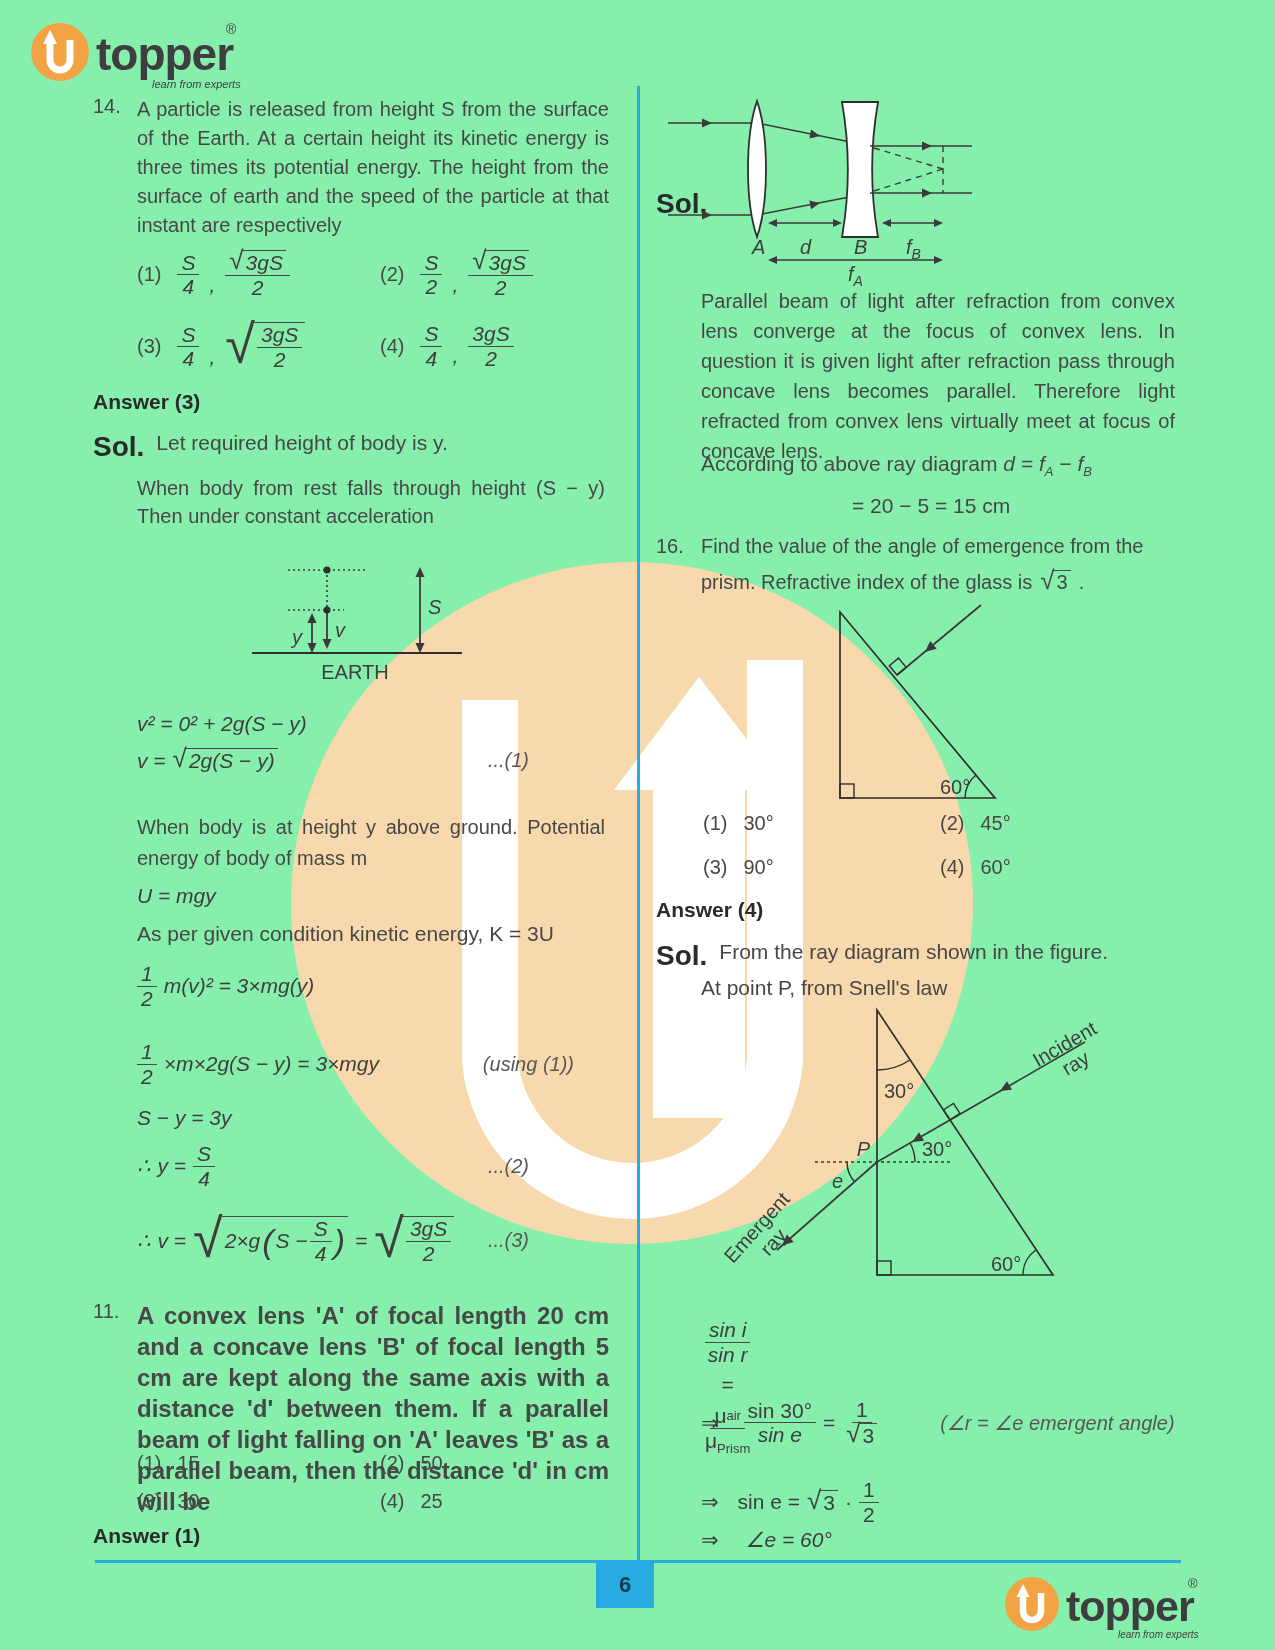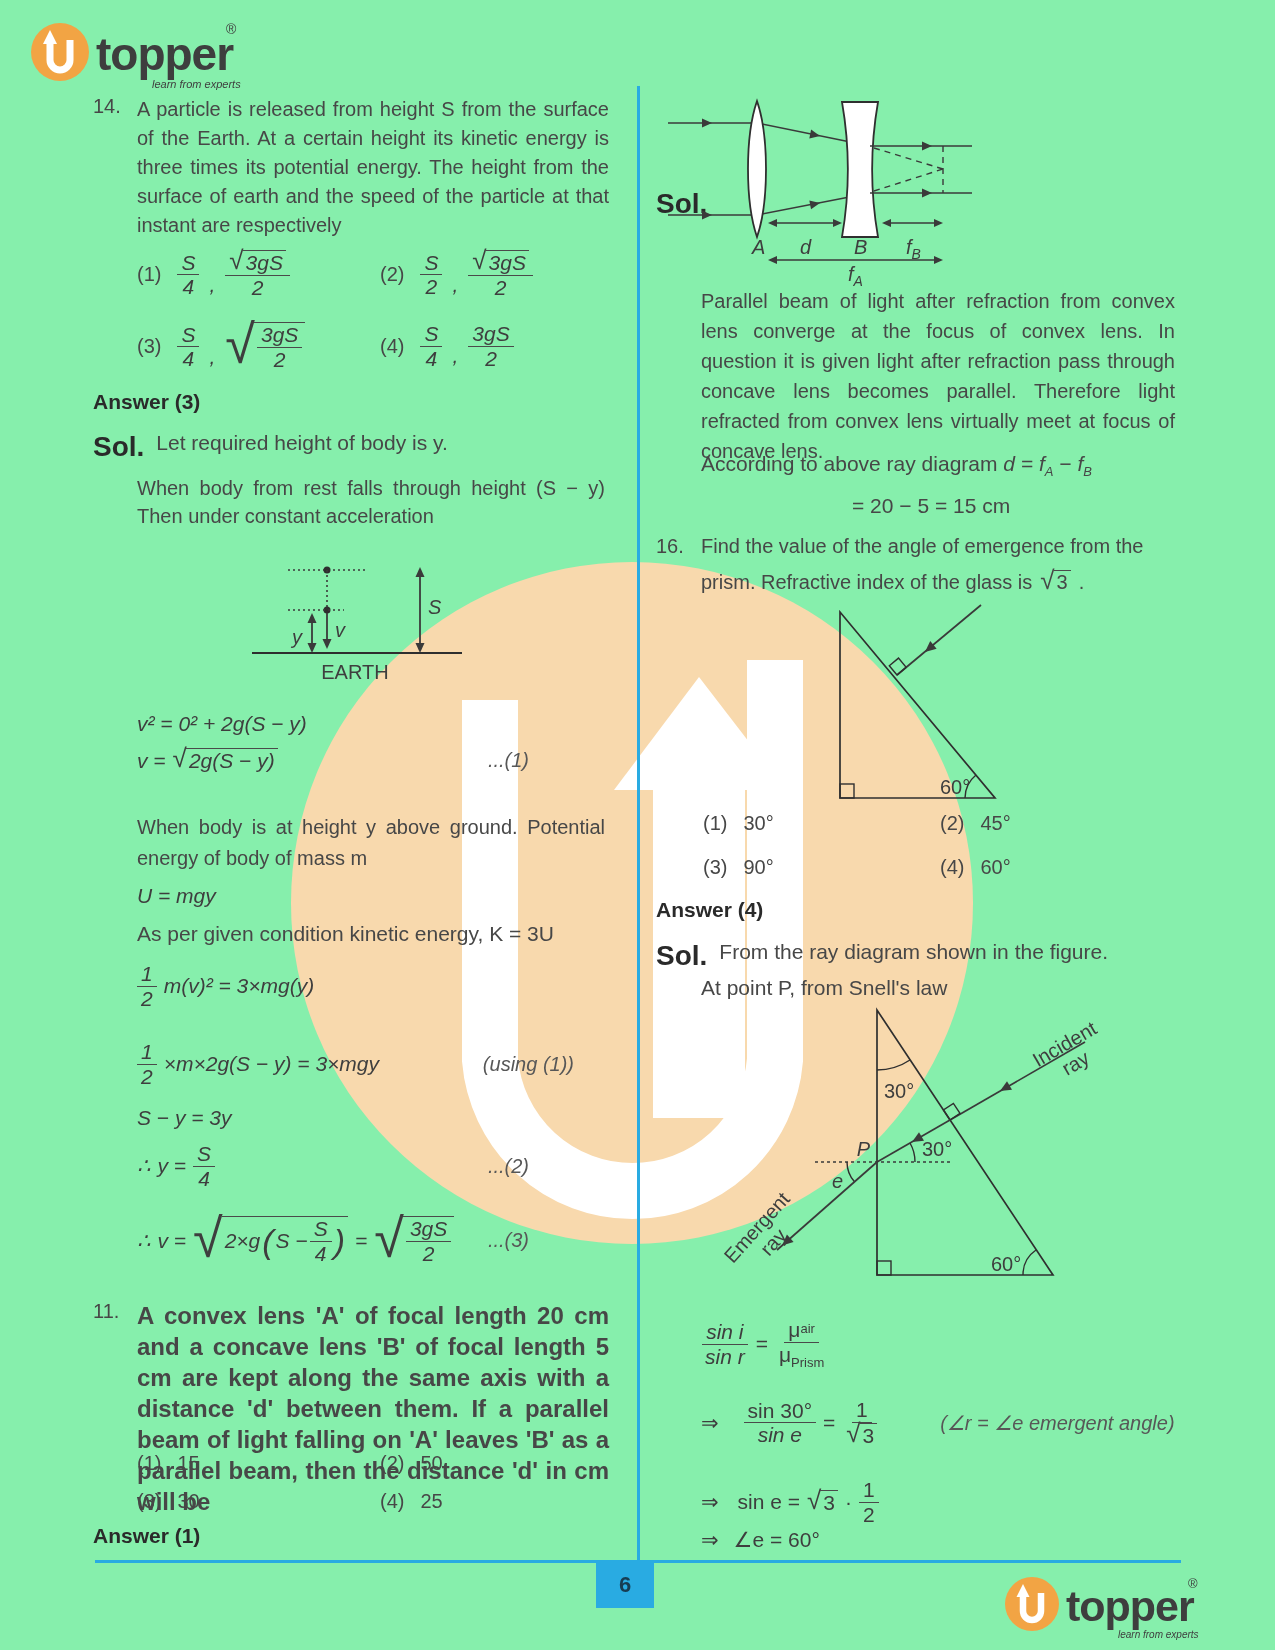--- a/index.html
+++ b/index.html
@@ -382,21 +382,21 @@
     <g transform="translate(368,60) rotate(-30)">
       <text x="0" y="0" font-size="20" text-anchor="middle">Incident</text>
       <text x="0" y="22" font-size="20" text-anchor="middle">ray</text>
     </g>
     <g transform="translate(62,242) rotate(-48)">
       <text x="0" y="0" font-size="20" text-anchor="middle">Emergent</text>
       <text x="0" y="22" font-size="20" text-anchor="middle">ray</text>
     </g>
   </svg>
 
-  <div class="abs z1 eq" style="left:701px;top:1318px;font-style:normal;">
+  <div class="abs z1 eq" style="left:701px;top:1318px;font-style:normal;flex-direction:column;">
     <span class="fr">
         <span class="n it">sin i</span>
         <span class="d it">sin r</span>
       </span>
     <span>=</span>
     <span class="fr">
       <span class="n">
           <span>μ</span>
           <span class="sub">air</span>
         </span>
@@ -430,21 +430,21 @@
       </span>
     <span>·</span>
     <span class="fr">
         <span class="n">1</span>
         <span class="d">2</span>
       </span>
   </div>
 
   <div class="abs z1 eq" style="left:701px;top:1528px;font-style:normal;">
     <span>⇒</span>
-    <span style="margin-left:8px;">∠e = 60°</span>
+    <span style="margin-left:20px;font-style:italic;">∠e = 60°</span>
   </div>
 
   <svg class="abs z1" style="left:1000px;top:1566px;" width="230" height="82" viewBox="0 0 230 82">
     <circle cx="32" cy="38" r="27" fill="#f2a444"></circle>
     <path d="M23,27 V45 A9 9 0 0 0 41,45 V27" fill="none" stroke="#fff" stroke-width="6.5"></path>
     <polygon points="16.5,31 29.5,31 23,18" fill="#fff"></polygon>
     <text x="66" y="55" font-size="43" font-weight="bold" fill="#141414" letter-spacing="-1">topper</text>
     <text x="188" y="22" font-size="13" fill="#141414">®</text>
     <text x="118" y="72" font-size="10" font-style="italic" font-family="DejaVu Serif,serif" fill="#2c2c2c">learn from experts</text>
   </svg>

